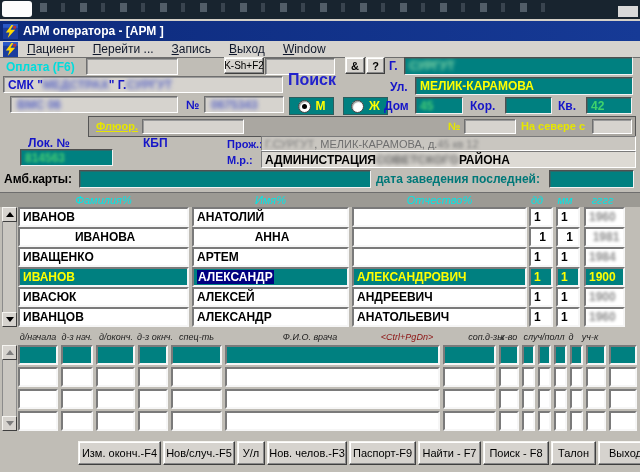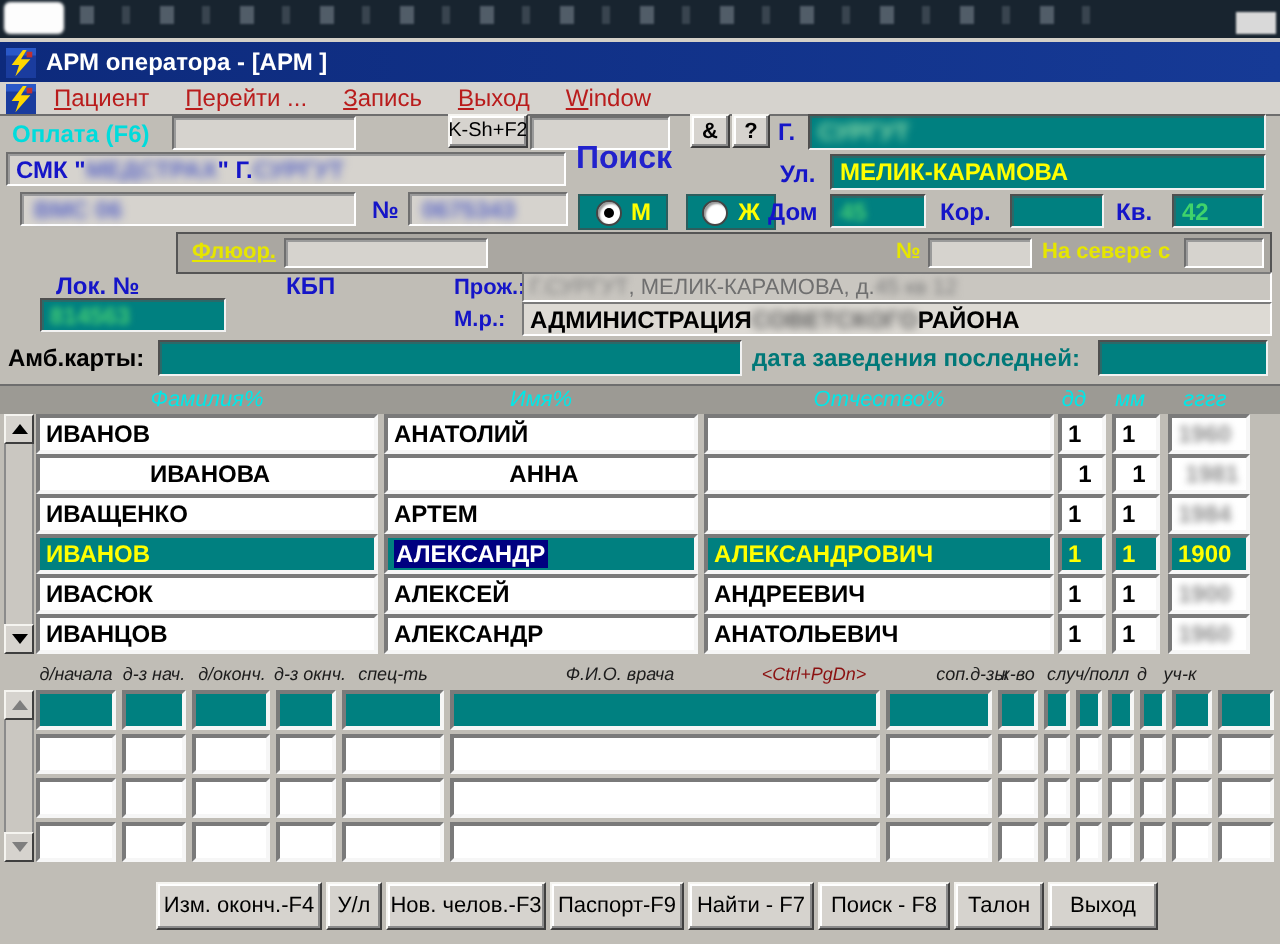--- a/index.html
+++ b/index.html
@@ -17,21 +17,21 @@
   .win-edge{left:0;top:19px;width:640px;height:2px;background:#d4d0c8;}
 
   
   .titlebar{left:0;top:21px;width:640px;height:20px;background:linear-gradient(90deg,#0d2a7c,#163a96);
             display:flex;align-items:center;padding-left:3px;}
   .titlebar .title{color:#fff;font-weight:bold;font-size:12px;margin-left:5px;white-space:nowrap;}
   .appicon{width:15px;height:15px;flex:0 0 15px;}
 
   
   .menubar{left:0;top:41px;width:640px;height:16px;background:#d6d3ce;display:flex;align-items:center;padding-left:3px;}
-  .menu-item{display:inline-block;font-size:12px;color:#b91c1c;margin:0 9px;white-space:nowrap;}
+  .menu-item{display:inline-block;font-size:12px;color:#0f172a;margin:0 9px;white-space:nowrap;}
   .menu-item::first-letter{text-decoration:underline;}
 
   .client{left:0;top:57px;width:640px;height:415px;background:#c0bdb6;border-top:1px solid #6e6e6e;}
 
   
   .sunken{background:#d6d3ce;border:1px solid;border-color:#6f6f6f #ffffff #ffffff #6f6f6f;box-shadow:inset 1px 1px 0 #9a9a9a;}
   .teal{background:#008080;border:1px solid;border-color:#4f4f4f #f2f2f2 #f2f2f2 #4f4f4f;box-shadow:inset 1px 1px 0 #2a6a6a;
         color:#ffff00;font-weight:bold;font-size:12px;display:flex;align-items:center;padding-left:4px;overflow:hidden;white-space:nowrap;}
   .btn{background:#d6d3ce;border:1px solid;border-color:#f5f4f0 #3f3f3f #3f3f3f #f5f4f0;
        box-shadow:inset -1px -1px 0 #8a8a8a,inset 1px 1px 0 #ffffff;
@@ -347,20 +347,21 @@
       <div class="gcell2" style="left: 522px; top: 411px; width: 13px; height: 20px;"></div>
       <div class="gcell2" style="left: 538px; top: 411px; width: 13px; height: 20px;"></div>
       <div class="gcell2" style="left: 554px; top: 411px; width: 13px; height: 20px;"></div>
       <div class="gcell2" style="left: 570px; top: 411px; width: 13px; height: 20px;"></div>
       <div class="gcell2" style="left: 586px; top: 411px; width: 20px; height: 20px;"></div>
       <div class="gcell2" style="left: 609px; top: 411px; width: 28px; height: 20px;"></div>
     </div>
 
   <div class="abs footer">
     <div class="btn fbtn" style="width:81px;">Изм. оконч.-F4</div>
+    <div class="btn fbtn" style="width:70px;">Нов/случ.-F5</div>
     <div class="btn fbtn" style="width:26px;">У/л</div>
     <div class="btn fbtn" style="width:78px;">Нов. челов.-F3</div>
     <div class="btn fbtn" style="width:65px;">Паспорт-F9</div>
     <div class="btn fbtn" style="width:61px;">Найти - F7</div>
     <div class="btn fbtn" style="width:64px;">Поиск - F8</div>
     <div class="btn fbtn" style="width:43px;">Талон</div>
     <div class="btn fbtn" style="width:53px;">Выход</div>
   </div>
 
 </div>

